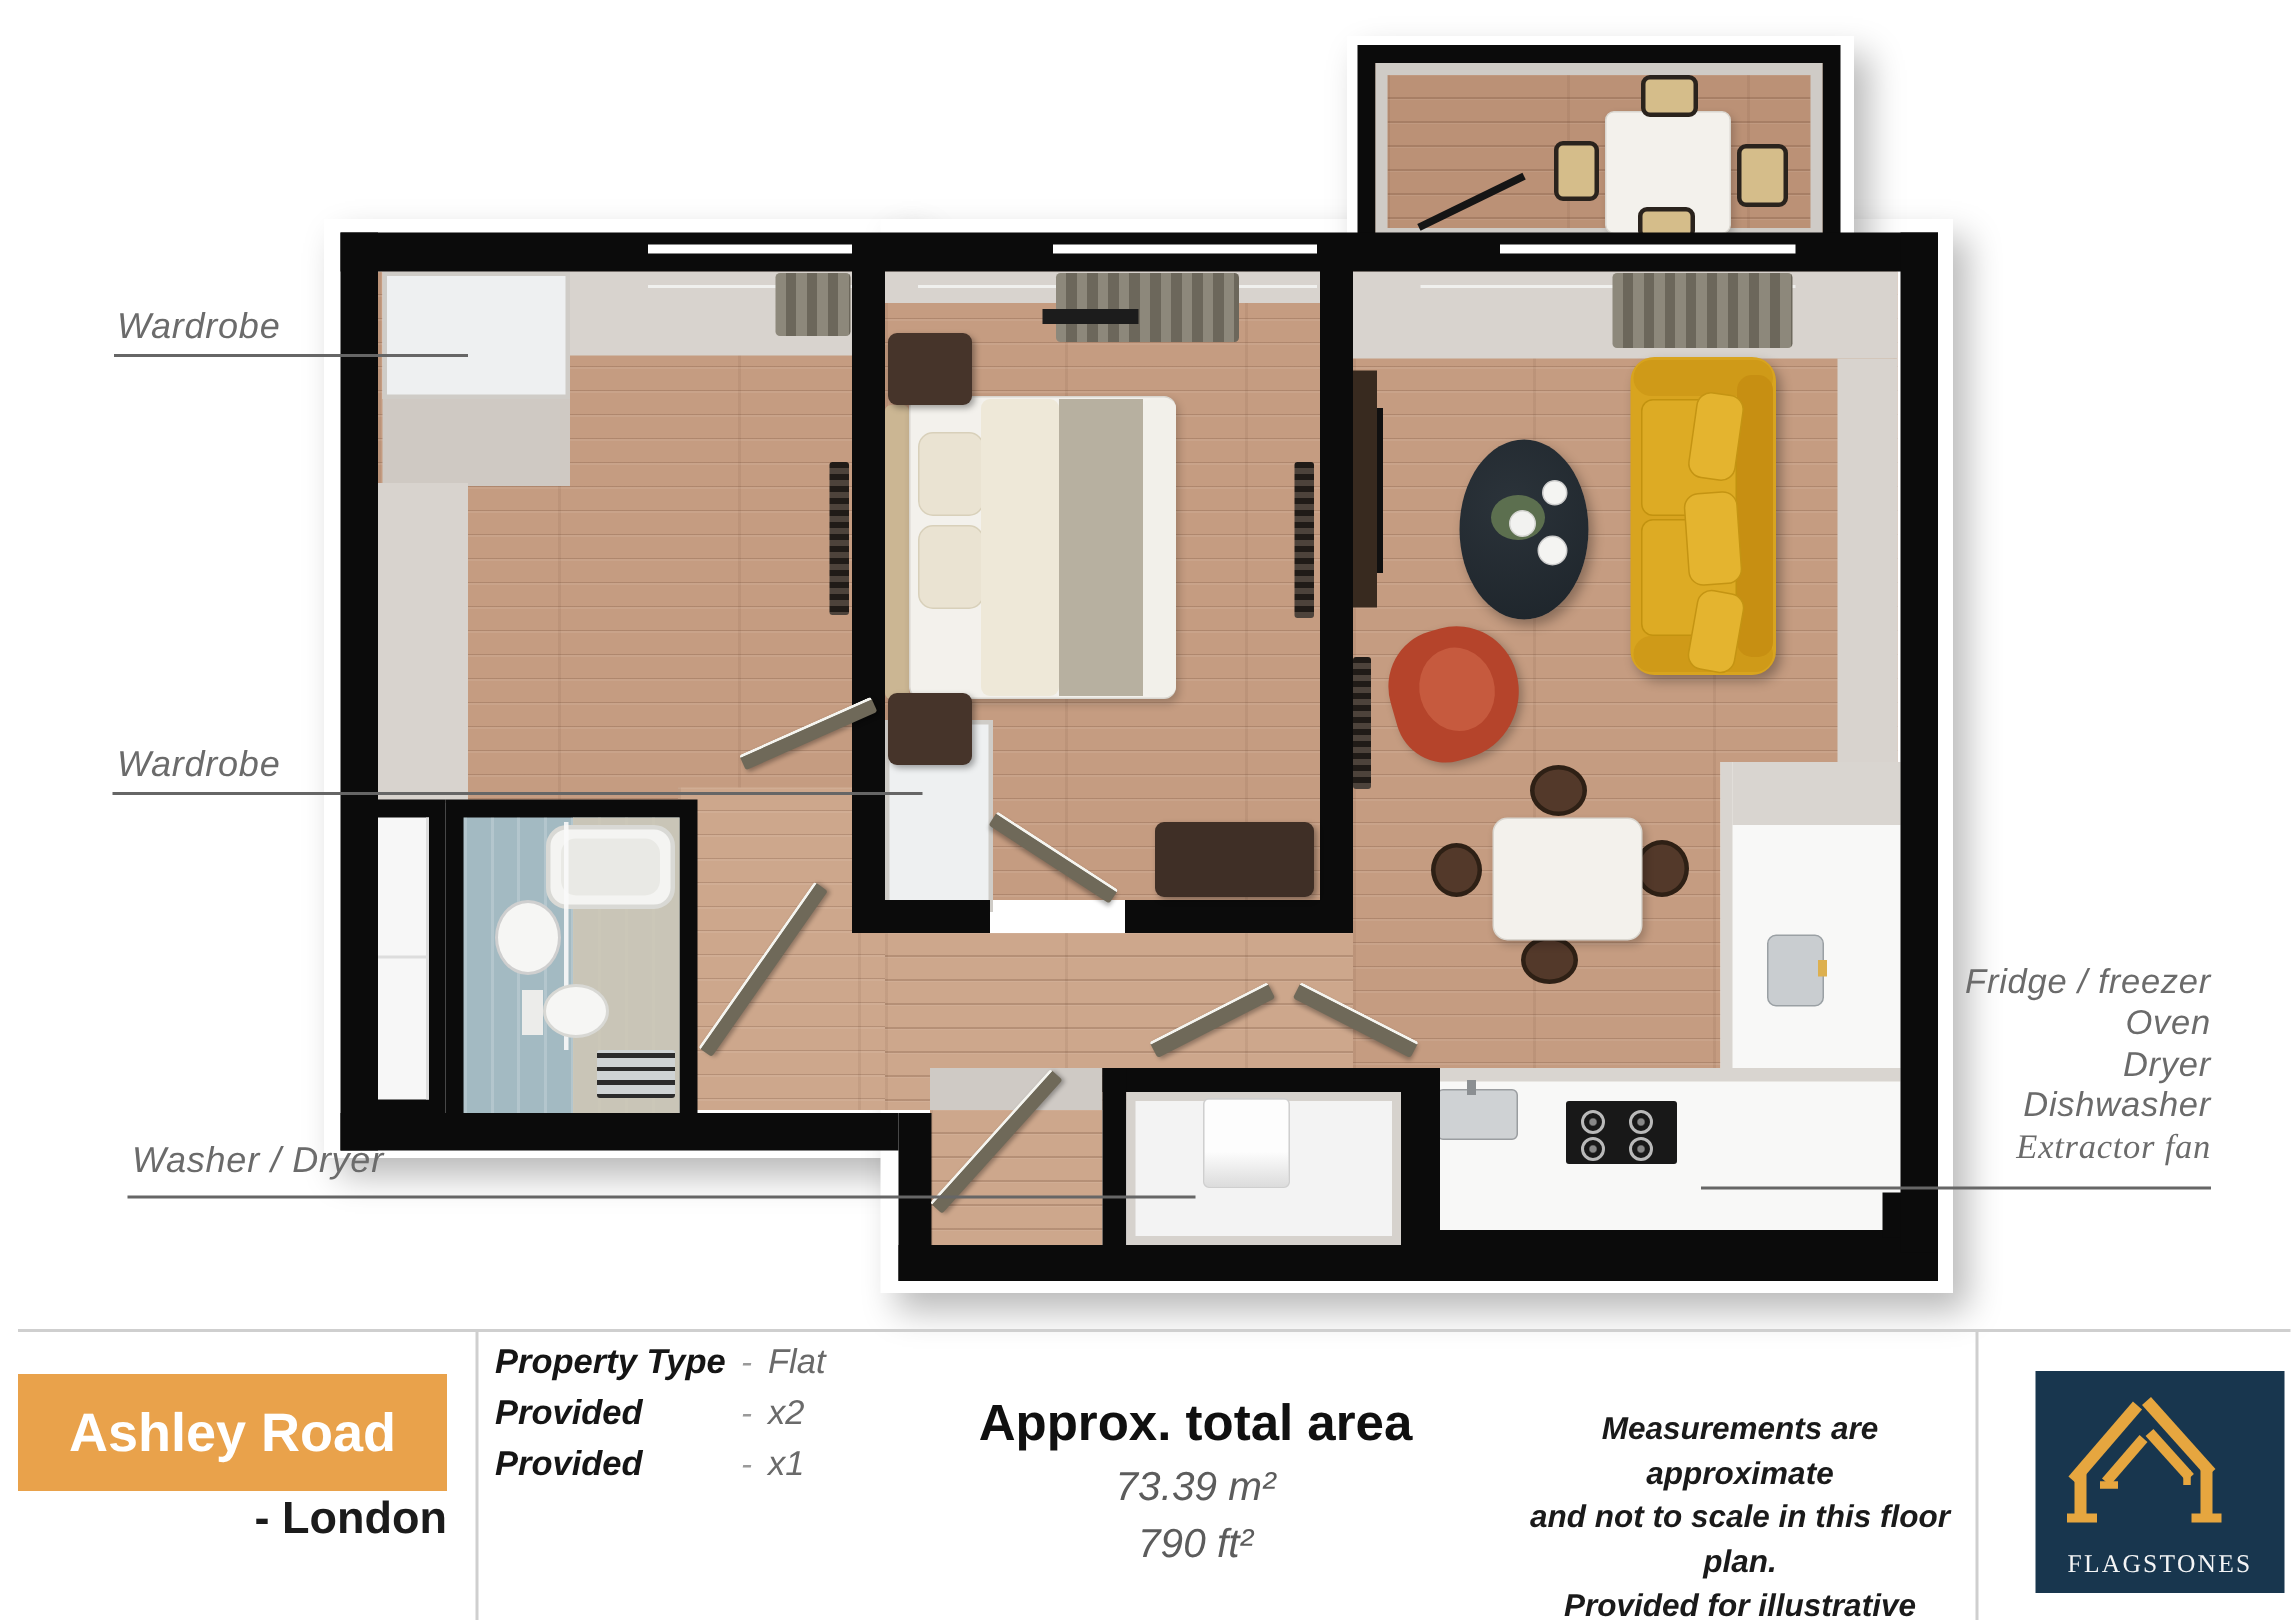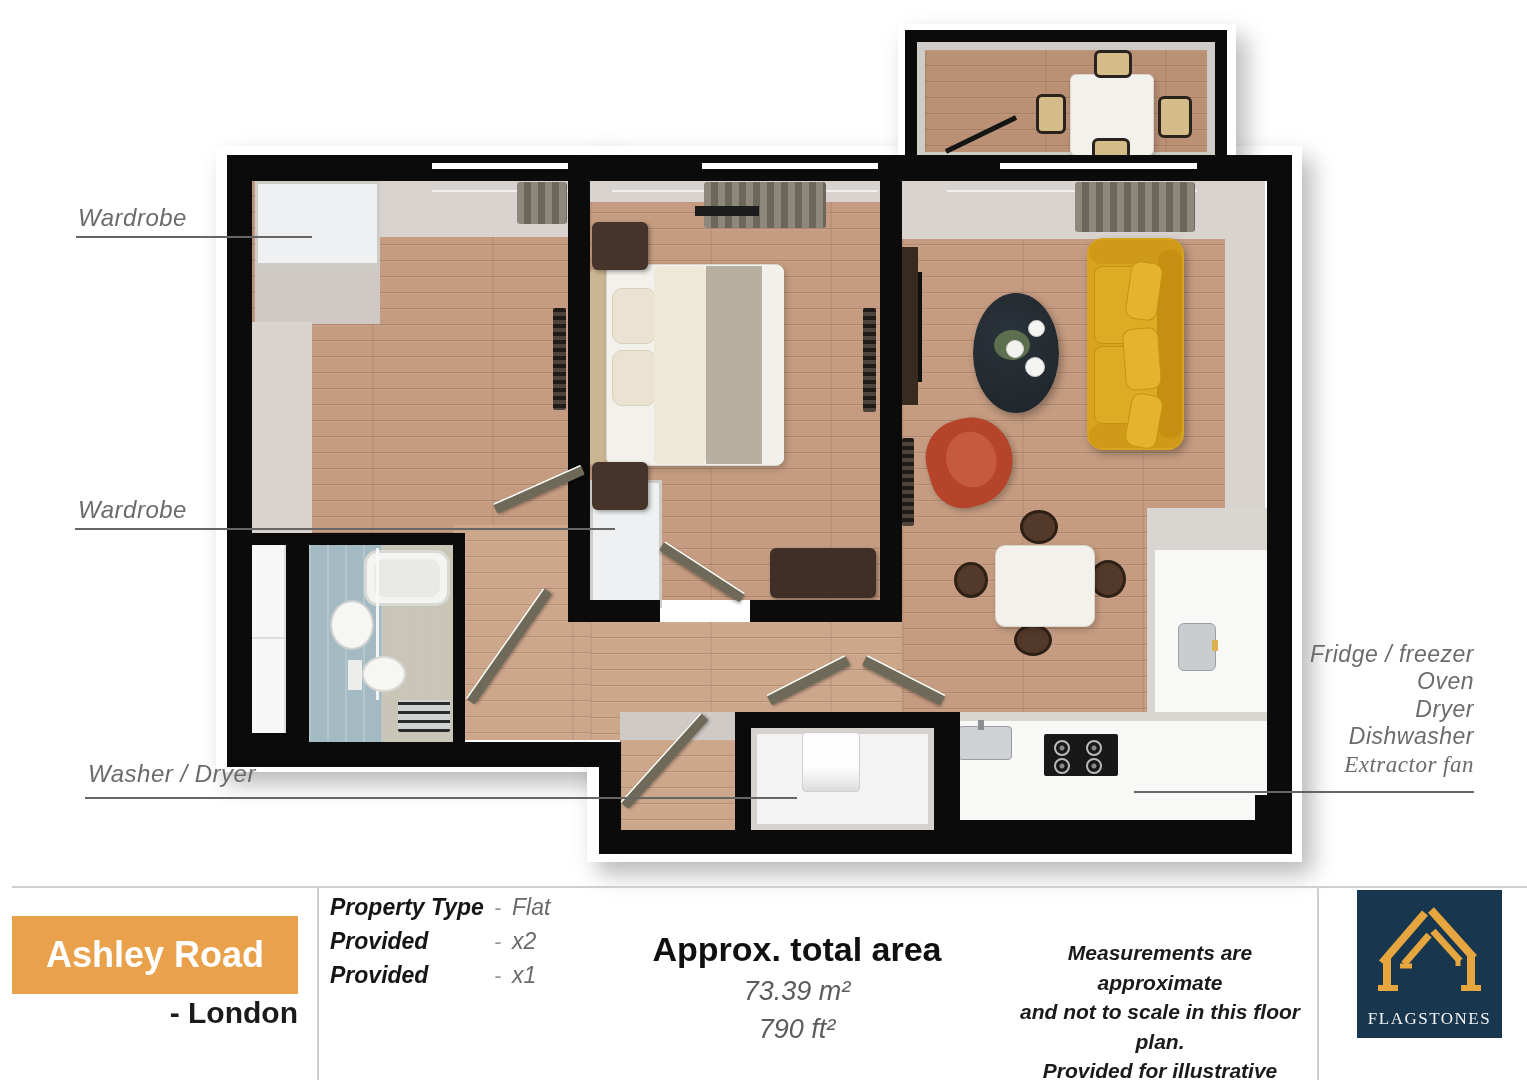--- a/index.html
+++ b/index.html
@@ -250,21 +250,21 @@
     <div class="area-val">73.39 m²</div>
     <div class="area-val">790 ft²</div>
   </div>
 
   <div class="a disc" style="left:992px;top:938px;width:312px;">
     <div>Measurements are  approximate</div>
     <div>and not to scale in this floor plan.</div>
     <div>Provided for illustrative purposes.</div>
   </div>
 
-  <div class="a logo" style="left:1345px;top:890px;width:145px;height:148px;">
+  <div class="a logo" style="left:1345px;top:914px;width:166px;height:148px;">
     <svg width="112" height="92" viewBox="0 0 112 92" style="position:absolute;left:16px;top:10px;" fill="none" stroke="#e6a63f">
       <path d="M14 88 V58" stroke-width="8"></path>
       <path d="M5 88 H25" stroke-width="6"></path>
       <path d="M9 63 L52 13" stroke-width="8"></path>
       <path d="M27 66 H39" stroke-width="5"></path>
       <path d="M31 64 L56 35" stroke-width="7"></path>
       <path d="M58 10 L101 58" stroke-width="8"></path>
       <path d="M98 55 V88" stroke-width="8"></path>
       <path d="M88 88 H108" stroke-width="6"></path>
       <path d="M60 31 L87 61" stroke-width="7"></path>

